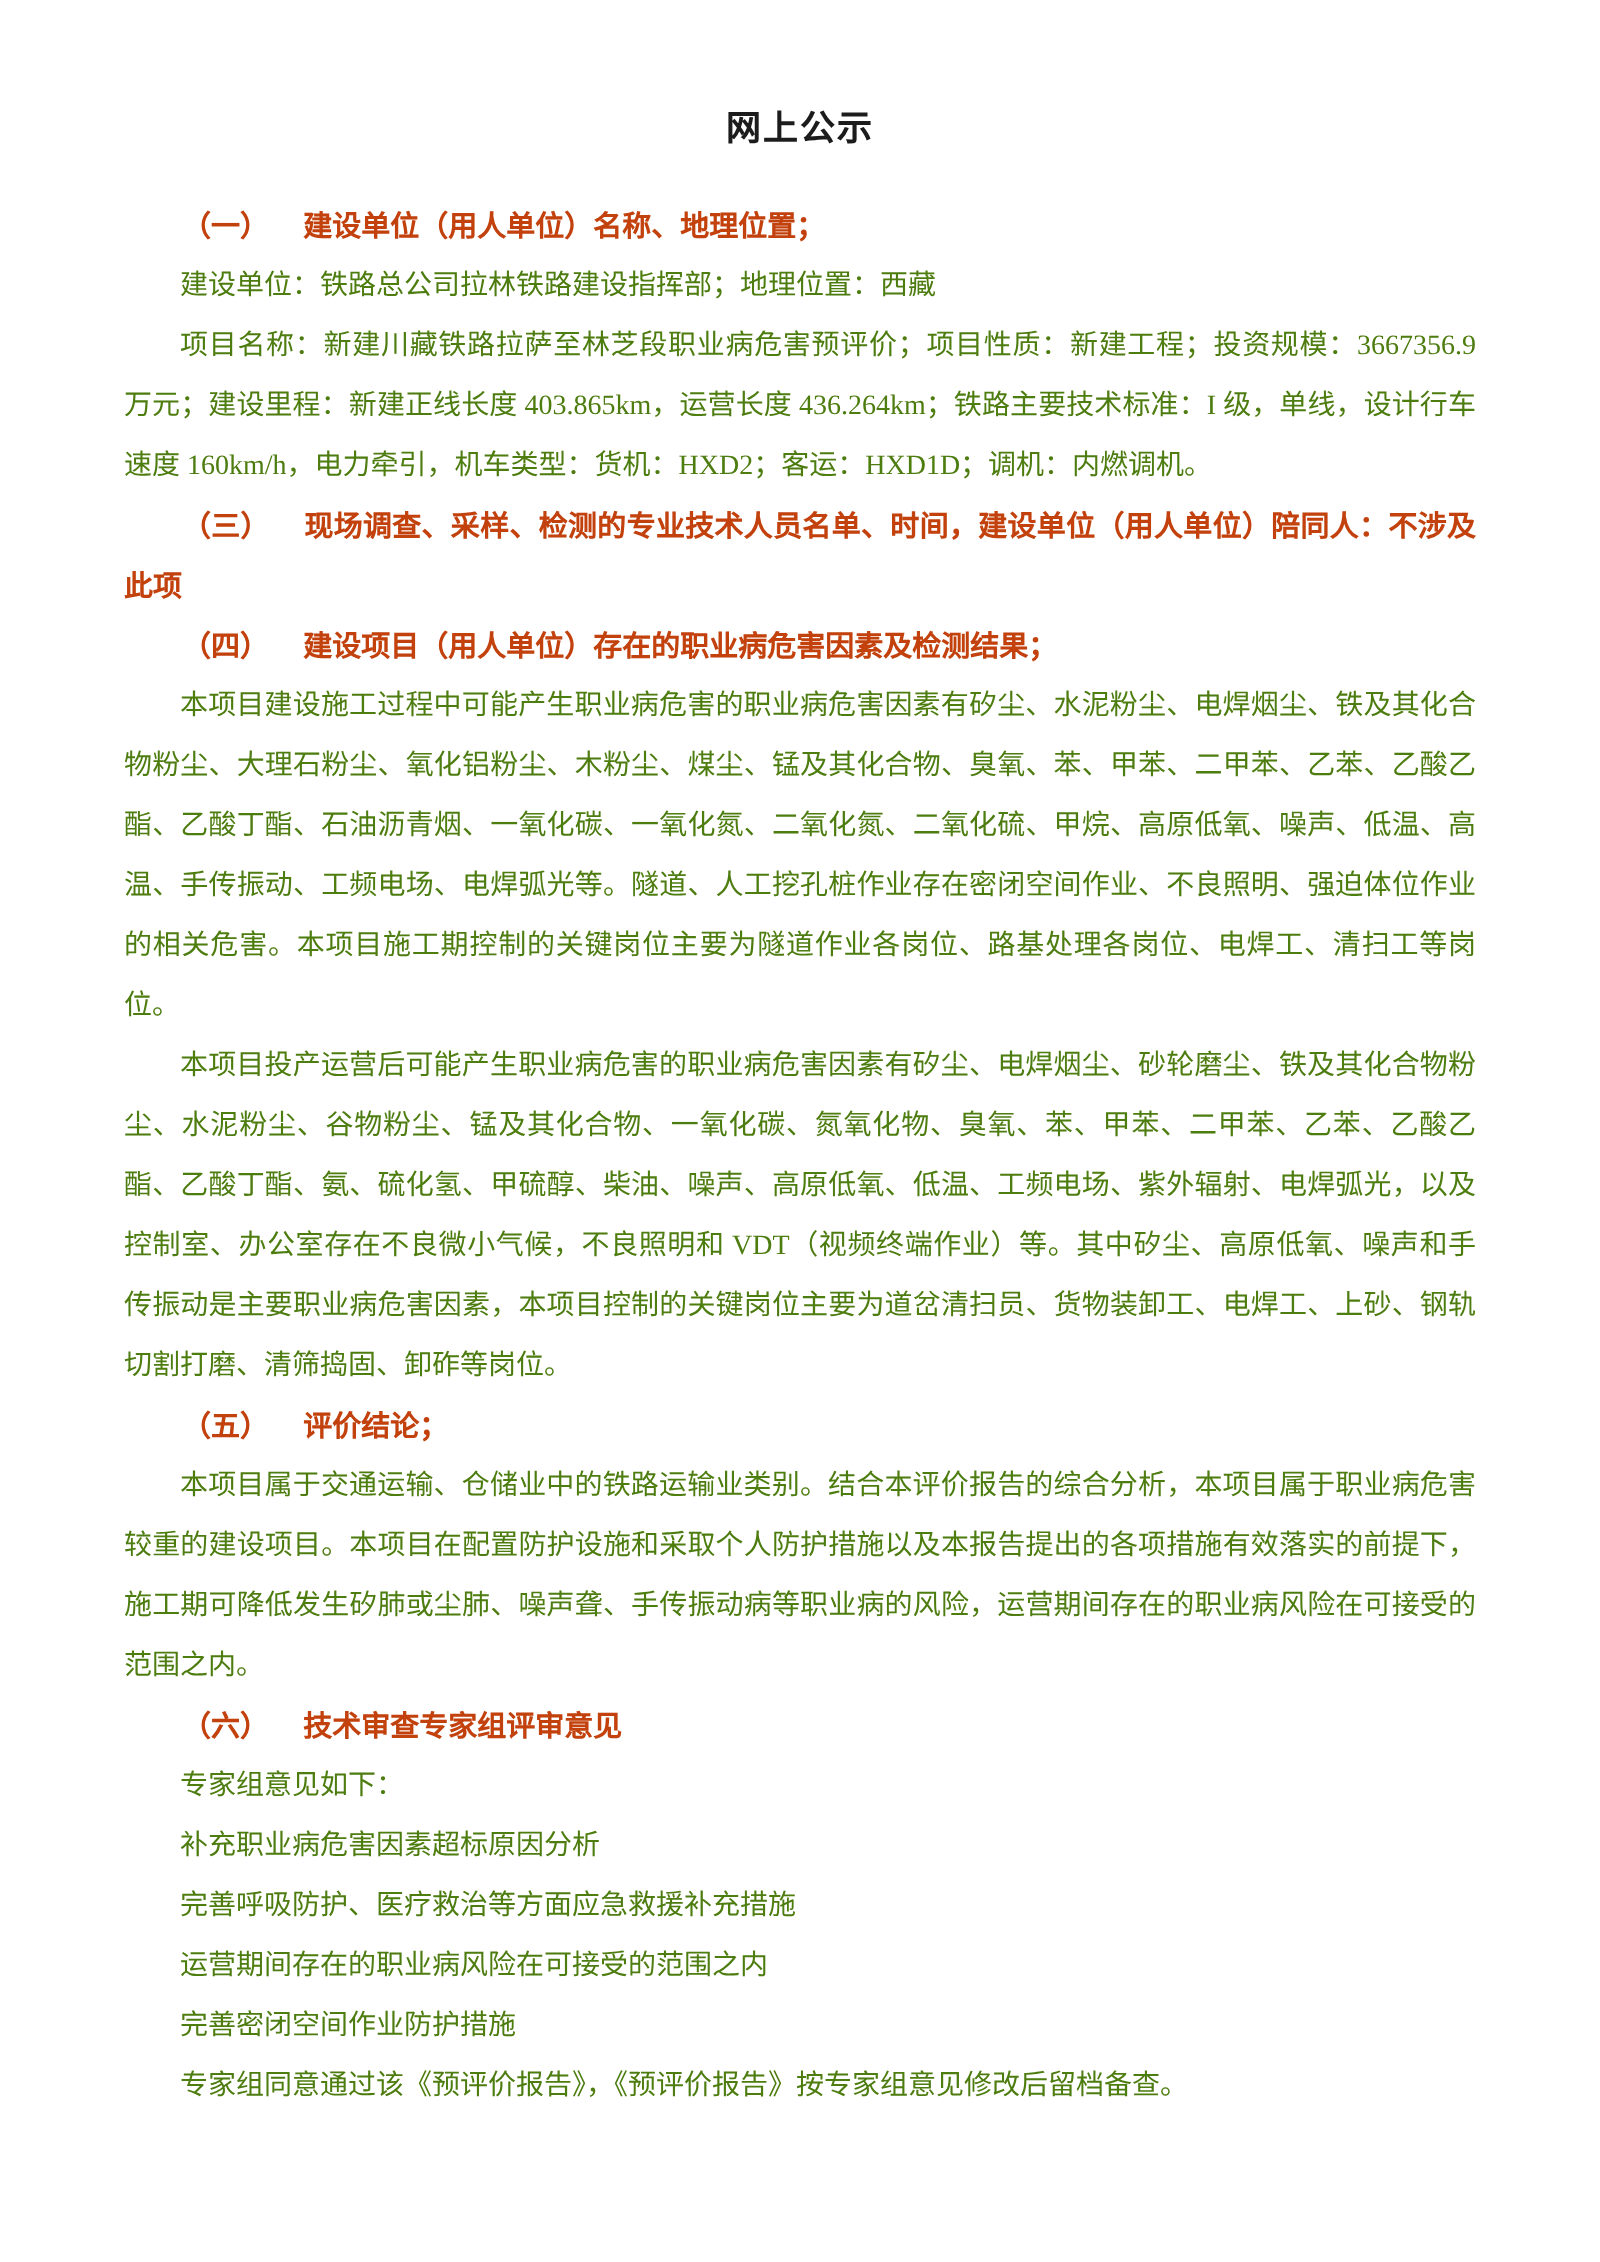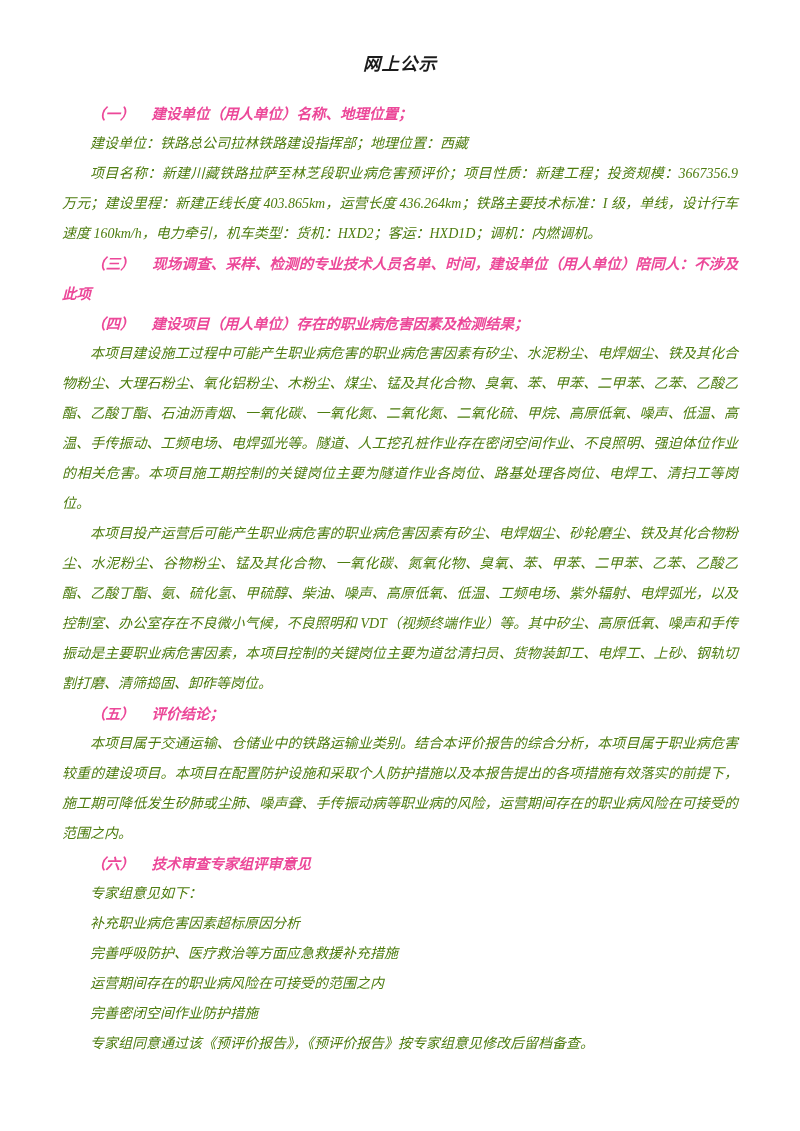--- a/index.html
+++ b/index.html
@@ -13,38 +13,37 @@
     height: 1131px;
     margin: 0 auto;
     background: #ffffff;
     box-sizing: border-box;
     padding: 50px 62px 0 62px;
     color: #262626;
     font-family: "Liberation Serif", "DejaVu Serif", serif;
     font-size: 14px;
     line-height: 30px;
     overflow: hidden;
-    font-style: italic;
   }
   .doc-title {
     text-align: center;
     font-family: "Liberation Sans", "DejaVu Sans", sans-serif;
     font-weight: bold;
     font-size: 17.5px;
     color: #1c1c1c;
     margin: 0 0 21px 0;
     line-height: 28px;
     letter-spacing: 1px;
   }
   section { margin: 0; }
   p { margin: 0; }
   .heading {
     font-family: "Liberation Sans", "DejaVu Sans", sans-serif;
     font-weight: bold;
-    color: #ec4899;
+    color: #c2410c;
     text-indent: 2em;
     font-size: 14.5px;
     text-align: justify;
   }
   .heading .num {
     margin-right: 0.9em;
   }
   .body-para {
     text-indent: 2em;
     text-align: justify;

